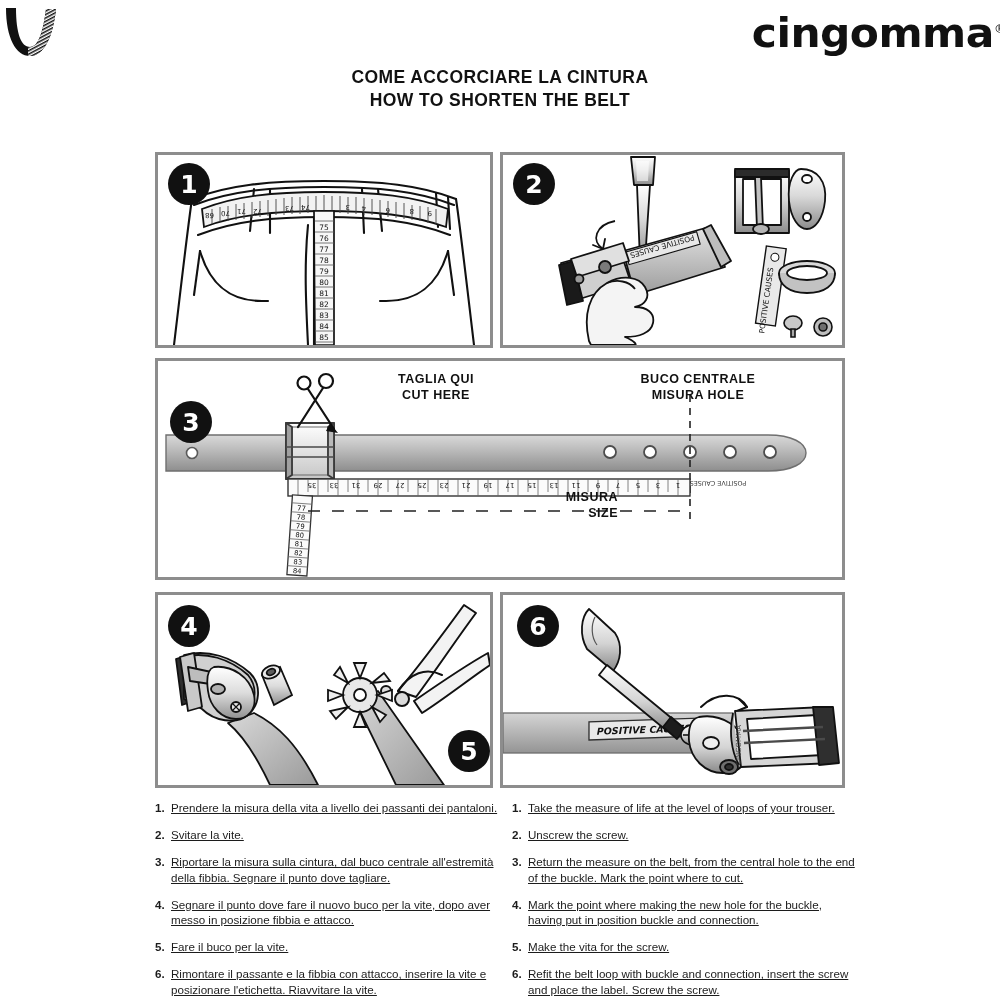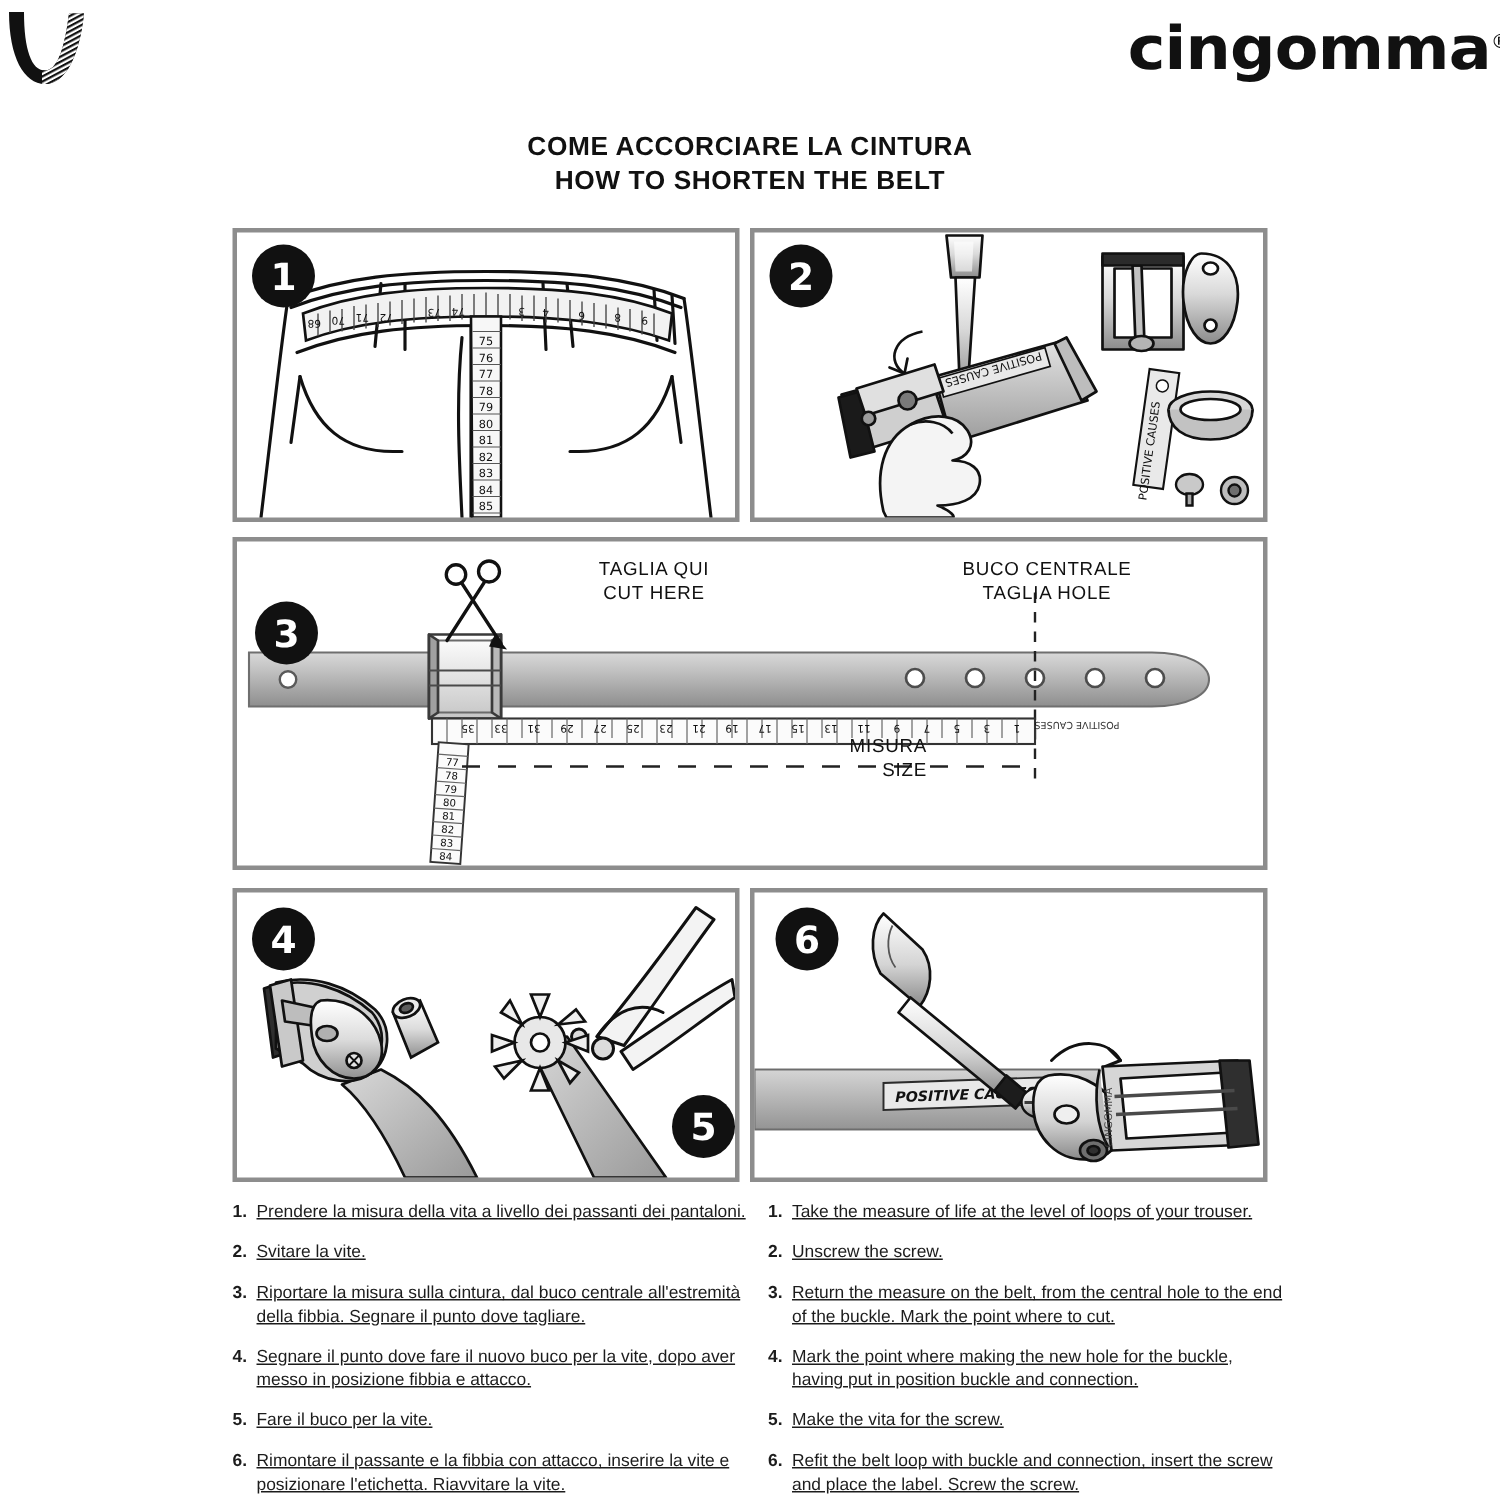--- a/index.html
+++ b/index.html
@@ -18,21 +18,21 @@
   .logo-row{display:flex;justify-content:space-between;align-items:center;height:66px;gap:22px;}
   .logo-mark{width:62px;height:58px;display:block;}
   .logo-word{
     position:relative;
     font-family:"DejaVu Sans", sans-serif;
     font-size:40px;font-weight:700;letter-spacing:-0.5px;
     color:#111;line-height:1;
     transform:scaleX(1.06);
   }
   .logo-reg{font-size:13px;vertical-align:super;font-weight:400;}
-  .title-block{margin-top:20px;}
+  .title-block{margin-top:0;}
   .title-it,.title-en{
     font-size:17.5px;font-weight:700;letter-spacing:.4px;color:#111;line-height:1.32;
   }
 
   
   .panel{position:absolute;border:3px solid #8d8d8d;background:#fff;box-sizing:border-box;}
   .p1{left:155px;top:152px;width:338px;height:196px;}
   .p2{left:500px;top:152px;width:345px;height:196px;}
   .p3{left:155px;top:358px;width:690px;height:222px;}
   .p45{left:155px;top:592px;width:338px;height:196px;}
@@ -47,21 +47,21 @@
   .sn-1{left:10px;top:8px;width:42px;height:42px;font-size:25px;}
   .sn-2{left:10px;top:8px;width:42px;height:42px;font-size:25px;}
   .sn-3{left:12px;top:40px;width:42px;height:42px;font-size:25px;}
   .sn-4{left:10px;top:10px;width:42px;height:42px;font-size:25px;}
   .sn-5{left:290px;top:135px;width:42px;height:42px;font-size:25px;}
   .sn-6{left:14px;top:10px;width:42px;height:42px;font-size:25px;}
 
   .art{position:absolute;left:0;top:0;width:100%;height:100%;}
 
   
-  .p3label{position:absolute;text-align:center;font-size:12.5px;font-weight:400;
+  .p3label{position:absolute;text-align:center;font-size:12.5px;font-weight:700;
     letter-spacing:.5px;line-height:1.28;color:#111;}
   .lbl-cut{left:178px;top:10px;width:200px;}
   .lbl-hole{left:430px;top:10px;width:220px;text-align:center;}
   .lbl-size{left:340px;top:128px;width:120px;text-align:right;}
 
   
   .instructions{position:absolute;left:0;top:800px;width:1000px;height:200px;}
   .col{position:absolute;top:0;font-size:11.6px;line-height:1.34;color:#1c1c1c;}
   .col-it{left:155px;width:345px;}
   .col-en{left:512px;width:345px;}
@@ -345,21 +345,21 @@
 
       <text x="560" y="128" font-family="DejaVu Sans, sans-serif" font-size="6.4" fill="#111" text-anchor="middle" transform="rotate(180 560 124)" opacity=".85">POSITIVE CAUSES</text>
     </svg>
 
     <div class="p3label lbl-cut">
       <div>TAGLIA QUI</div>
       <div>CUT HERE</div>
     </div>
     <div class="p3label lbl-hole">
       <div>BUCO CENTRALE</div>
-      <div>TAGLIA HOLE</div>
+      <div>MISURA HOLE</div>
     </div>
     <div class="p3label lbl-size">
       <div>MISURA</div>
       <div>SIZE</div>
     </div>
     <div class="stepnum sn-3">3</div>
   </div>
 
   <div class="panel p45">
     <svg class="art" viewBox="0 0 332 190">

